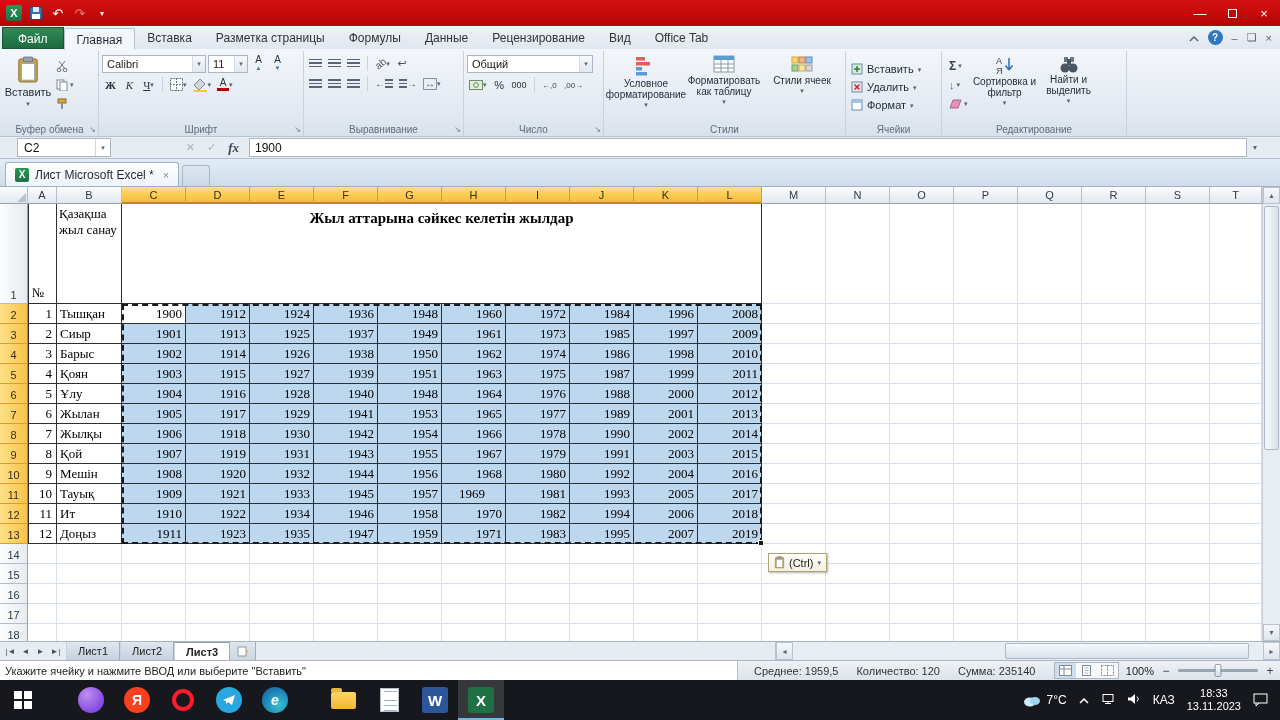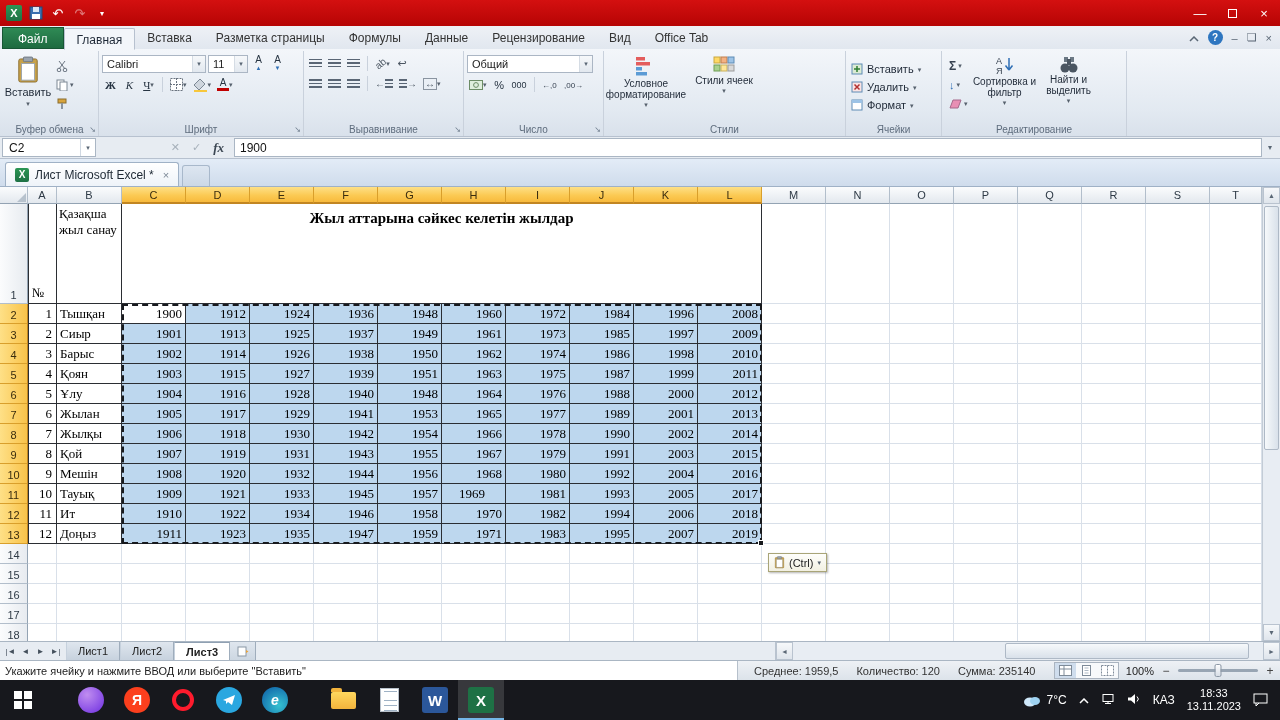--- a/index.html
+++ b/index.html
@@ -48,21 +48,21 @@
   .ul{font-family:"Liberation Serif",serif;text-decoration:underline;}
   .fstack{display:flex;flex-direction:column;align-items:center;line-height:9px;font-size:10px;}
   .cbar{width:12px;height:3px;margin-top:1px;}
   .bars{width:13px;height:10px;background:repeating-linear-gradient(to bottom,#5a6675 0 1.5px,transparent 1.5px 3.5px);}
   .big2{width:78px;display:flex;flex-direction:column;align-items:center;gap:1px;padding-top:3px;text-align:center;}
   .bb2-label{font-size:10px;line-height:11px;color:#1f2937;}
   .crow{display:flex;align-items:center;gap:4px;height:18px;font-size:11px;color:#1f2937;padding:0 2px;white-space:nowrap;}
   .rfill{flex:1;}
 
   
-  .formulabar{flex:0 0 22px;background:#e7ecf2;border-bottom:1px solid #b7c1cf;display:flex;align-items:center;padding:1px 2px;}
+  .formulabar{flex:0 0 22px;background:#e7ecf2;border-bottom:1px solid #b7c1cf;display:flex;align-items:center;padding:1px 17px;}
   .namebox{width:94px;height:19px;background:#fff;border:1px solid #aab6c4;display:flex;align-items:center;padding-left:6px;font-size:12px;color:#111;}
   .namebox .ca{margin-left:auto;width:15px;height:100%;display:flex;align-items:center;justify-content:center;font-size:7px;color:#5a6775;border-left:1px solid #d0d8e2;}
   .fx-zone{flex:0 0 138px;display:flex;align-items:center;justify-content:flex-end;gap:12px;padding-right:10px;}
   .fx-dis{color:#a6b0ba;font-size:11px;}
   .fx{font-family:"Liberation Serif",serif;font-style:italic;font-weight:bold;color:#3c4753;font-size:13px;}
   .finput{flex:1;height:19px;background:#fff;border:1px solid #aab6c4;display:flex;align-items:center;padding-left:5px;font-size:12px;color:#111;}
   .fexpand{width:16px;height:19px;display:flex;align-items:center;justify-content:center;color:#5a6775;font-size:8px;}
 
   
   .doctabs{flex:0 0 28px;background:linear-gradient(#e3ecf7,#cfdcec);border-bottom:1px solid #9fb1c6;display:flex;align-items:flex-end;padding-left:5px;gap:3px;}
@@ -405,20 +405,32 @@
             <rect x="1" y="2" width="9" height="3.5" fill="#e35d5d"></rect>
               <rect x="1" y="7" width="14" height="3.5" fill="#e35d5d"></rect>
             <rect x="1" y="12" width="6" height="3.5" fill="#5b9bd5"></rect>
               <rect x="1" y="17" width="11" height="3.5" fill="#5b9bd5"></rect>
           </svg>
           <span class="bb2-label">Условное форматирование</span>
           <span class="dd">▾</span>
         </div>
         <div class="big2">
           <svg width="22" height="19">
+            <rect x="1" y="1" width="20" height="16" fill="#fff" stroke="#8899aa"></rect>
+              <rect x="1" y="1" width="20" height="4" fill="#5b9bd5"></rect>
+            <line x1="1" y1="9" x2="21" y2="9" stroke="#8899aa"></line>
+              <line x1="1" y1="13" x2="21" y2="13" stroke="#8899aa"></line>
+            <line x1="8" y1="5" x2="8" y2="17" stroke="#8899aa"></line>
+              <line x1="15" y1="5" x2="15" y2="17" stroke="#8899aa"></line>
+          </svg>
+          <span class="bb2-label">Форматировать как таблицу</span>
+          <span class="dd">▾</span>
+        </div>
+        <div class="big2">
+          <svg width="22" height="19">
             <rect x="1" y="2" width="6" height="6" fill="#ffd966" stroke="#c9a73f"></rect>
               <rect x="8" y="2" width="6" height="6" fill="#f4b183" stroke="#c07f4e"></rect>
               <rect x="15" y="2" width="6" height="6" fill="#9dc3e6" stroke="#5f8cb5"></rect>
             <rect x="1" y="10" width="6" height="6" fill="#a9d18e" stroke="#6f9e55"></rect>
               <rect x="8" y="10" width="6" height="6" fill="#ffe699" stroke="#c9b25b"></rect>
               <rect x="15" y="10" width="6" height="6" fill="#d9d9d9" stroke="#9b9b9b"></rect>
           </svg>
           <span class="bb2-label">Стили ячеек</span>
           <span class="dd">▾</span>
         </div>

